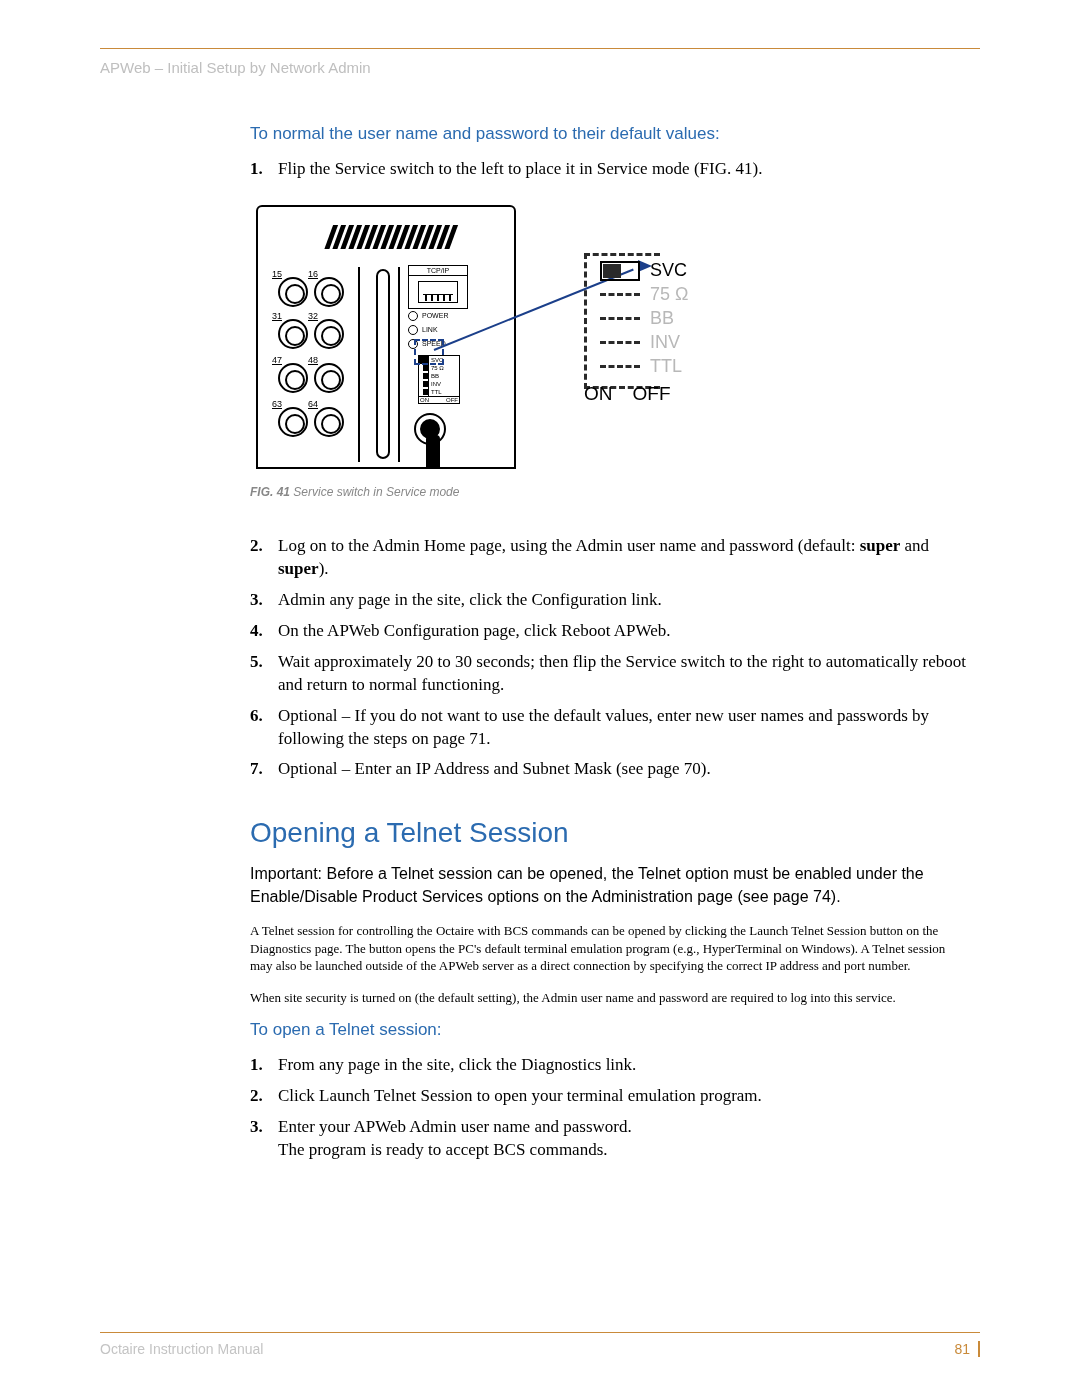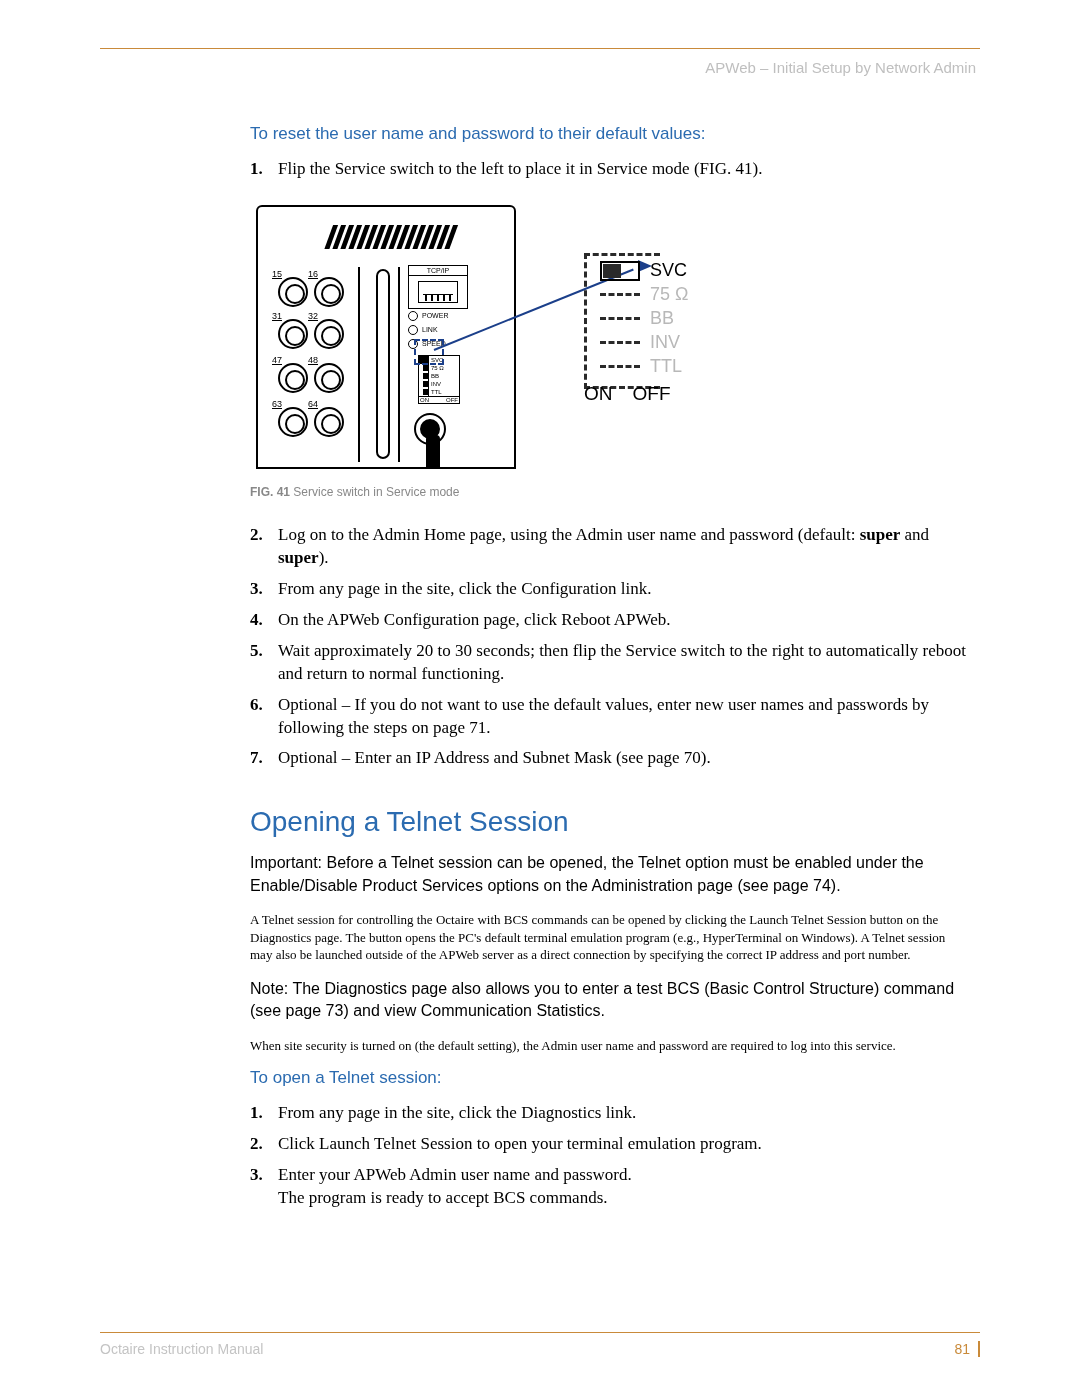--- a/index.html
+++ b/index.html
@@ -13,21 +13,21 @@
   }
   .page {
     padding: 48px 100px 60px 100px;
   }
   .top-rule {
     border: none;
     border-top: 1px solid #c98a3a;
     margin-bottom: 10px;
   }
   .header-right {
-    text-align: right;
+    text-align: left;
     font-family: Arial, Helvetica, sans-serif;
     font-size: 15px;
     color: #bfbfbf;
     margin-bottom: 48px;
     padding-right: 4px;
   }
   .content {
     padding-left: 150px;
     padding-right: 10px;
   }
@@ -57,21 +57,22 @@
   .figure {
     width: 530px;
     height: 280px;
     margin: 14px 0 6px 0;
     position: relative;
   }
   .fig-caption {
     font-family: Arial, Helvetica, sans-serif;
     font-size: 12px;
     color: #888;
-    margin-bottom: 25px;
+    margin-bottom: 36px;
+    font-style: italic;
   }
   .fig-caption .fb { font-weight: bold; color: #888; }
   .section-heading {
     font-family: Arial, Helvetica, sans-serif;
     font-size: 28px;
     font-weight: normal;
     color: #2b6bb0;
     margin: 36px 0 14px 0;
   }
   .para {
@@ -290,21 +291,21 @@
 </style>
 </head>
 <body>
 
 <div class="page">
   <hr class="top-rule">
   <div class="header-right">APWeb – Initial Setup by Network Admin</div>
 
   <div class="content">
 
-    <div class="sub-heading">To reset the user name and password to their default values:</div>
+    <div class="sub-heading">To normal the user name and password to their default values:</div>
 
     <ol class="step-list">
       <li class="step">
         <span class="num">1.</span>
         <span class="txt">Flip the Service switch to the left to place it in Service mode (FIG. 41).</span>
       </li>
     </ol>
 
     <div class="figure">
       <div class="device">
@@ -444,21 +445,21 @@
       <span class="fb">FIG. 41</span><span>  Service switch in Service mode</span>
     </div>
 
     <ol class="step-list">
       <li class="step">
         <span class="num">2.</span>
         <span class="txt"><span>Log on to the Admin Home page, using the Admin user name and password (default: </span><b>super</b><span> and </span><b>super</b><span>).</span></span>
       </li>
       <li class="step">
         <span class="num">3.</span>
-        <span class="txt">From any page in the site, click the Configuration link.</span>
+        <span class="txt">Admin any page in the site, click the Configuration link.</span>
       </li>
       <li class="step">
         <span class="num">4.</span>
         <span class="txt">On the APWeb Configuration page, click Reboot APWeb.</span>
       </li>
       <li class="step">
         <span class="num">5.</span>
         <span class="txt">Wait approximately 20 to 30 seconds; then flip the Service switch to the right to automatically reboot and return to normal functioning.</span>
       </li>
       <li class="step">
@@ -468,21 +469,20 @@
       <li class="step">
         <span class="num">7.</span>
         <span class="txt">Optional – Enter an IP Address and Subnet Mask (see page 70).</span>
       </li>
     </ol>
 
     <div class="section-heading">Opening a Telnet Session</div>
 
     <div class="para sans">Important:  Before a Telnet session can be opened, the Telnet option must be enabled under the Enable/Disable Product Services options on the Administration page (see page 74).</div>
     <div class="para">A Telnet session for controlling the Octaire with BCS commands can be opened by clicking the Launch Telnet Session button on the Diagnostics page. The button opens the PC's default terminal emulation program (e.g., HyperTerminal on Windows). A Telnet session may also be launched outside of the APWeb server as a direct connection by specifying the correct IP address and port number.</div>
-    <div class="para sans">Note: The Diagnostics page also allows you to enter a test BCS (Basic Control Structure) command (see page 73) and view Communication Statistics.</div>
     <div class="para">When site security is turned on (the default setting), the Admin user name and password are required to log into this service.</div>
 
     <div class="sub-heading">To open a Telnet session:</div>
 
     <ol class="step-list">
       <li class="step">
         <span class="num">1.</span>
         <span class="txt">From any page in the site, click the Diagnostics link.</span>
       </li>
       <li class="step">

